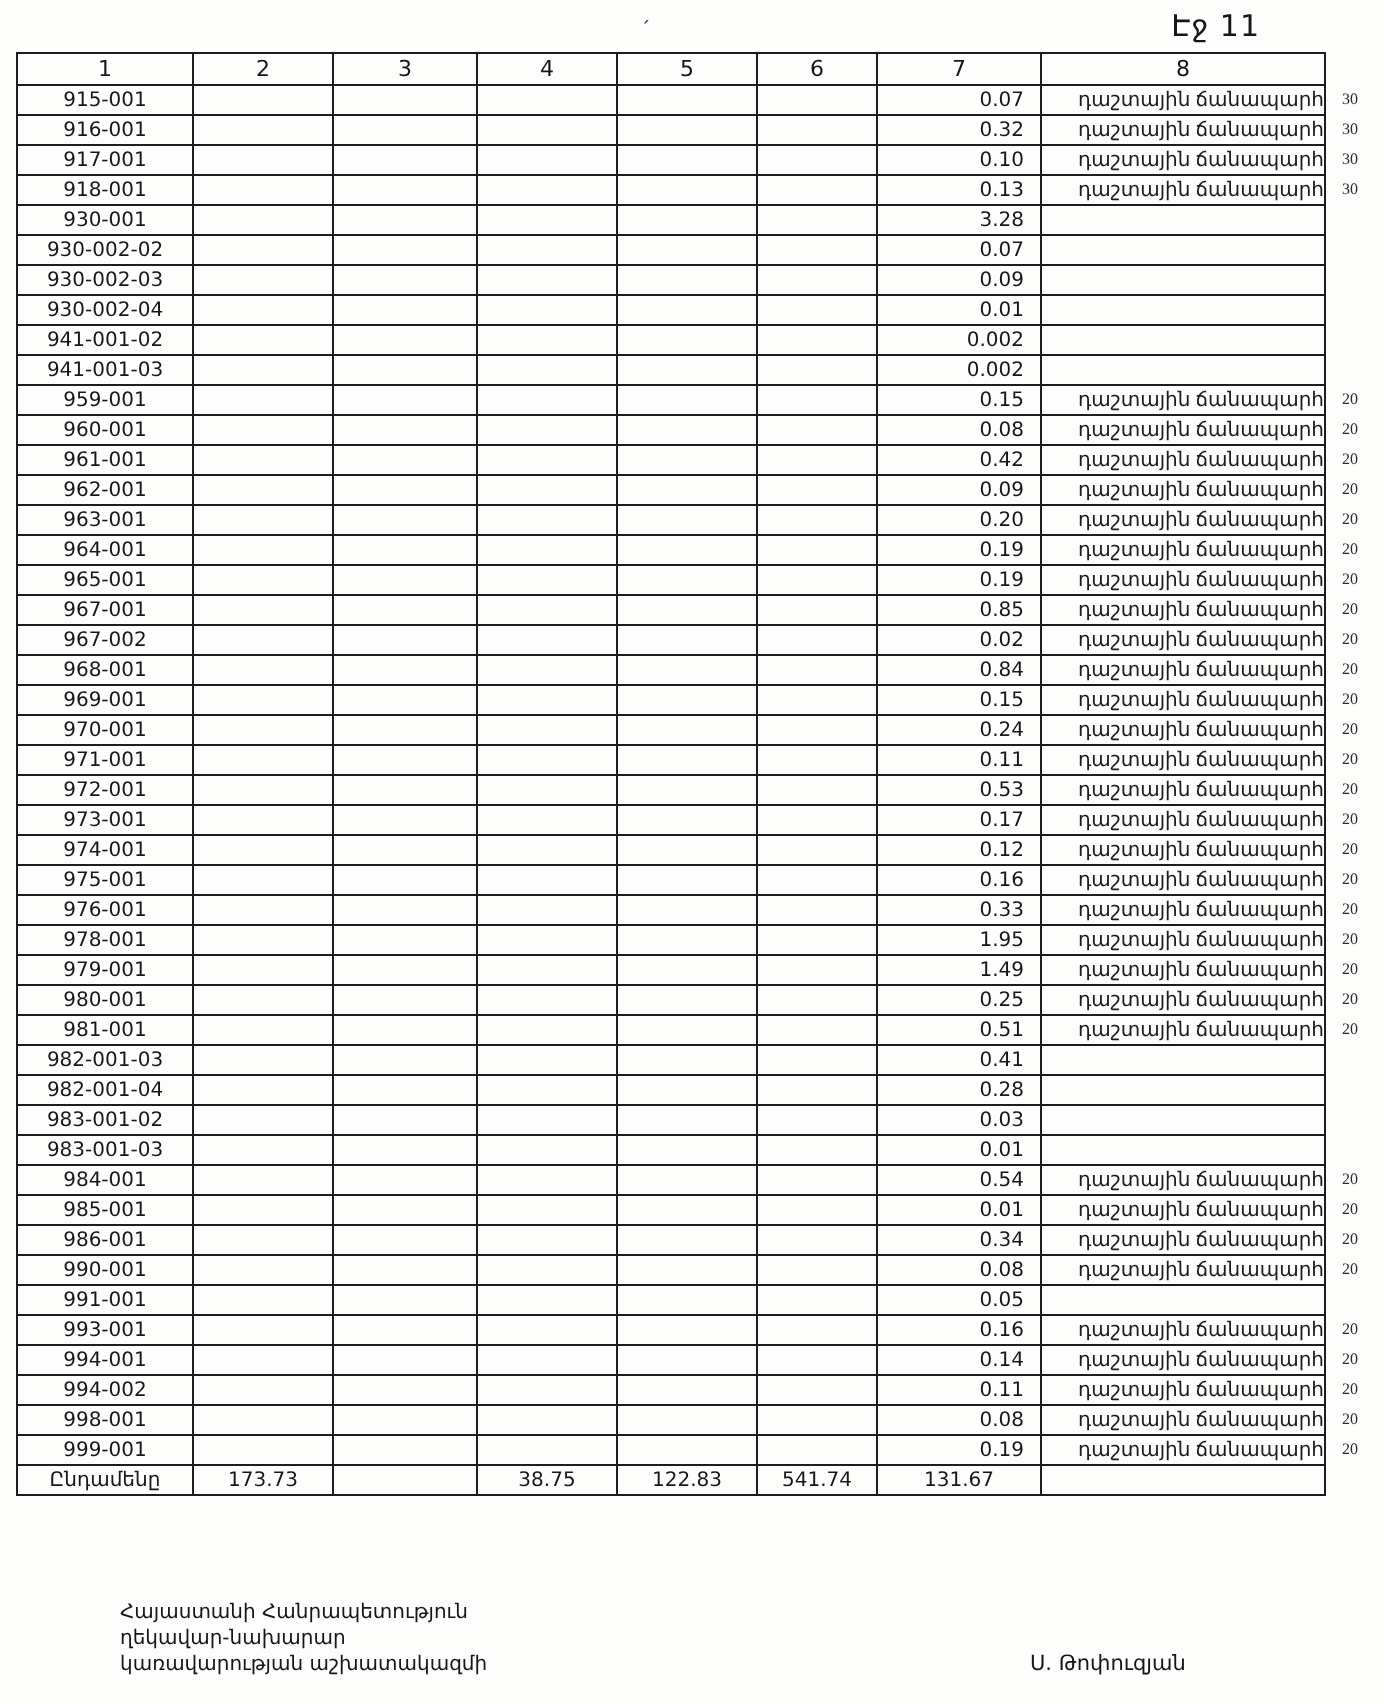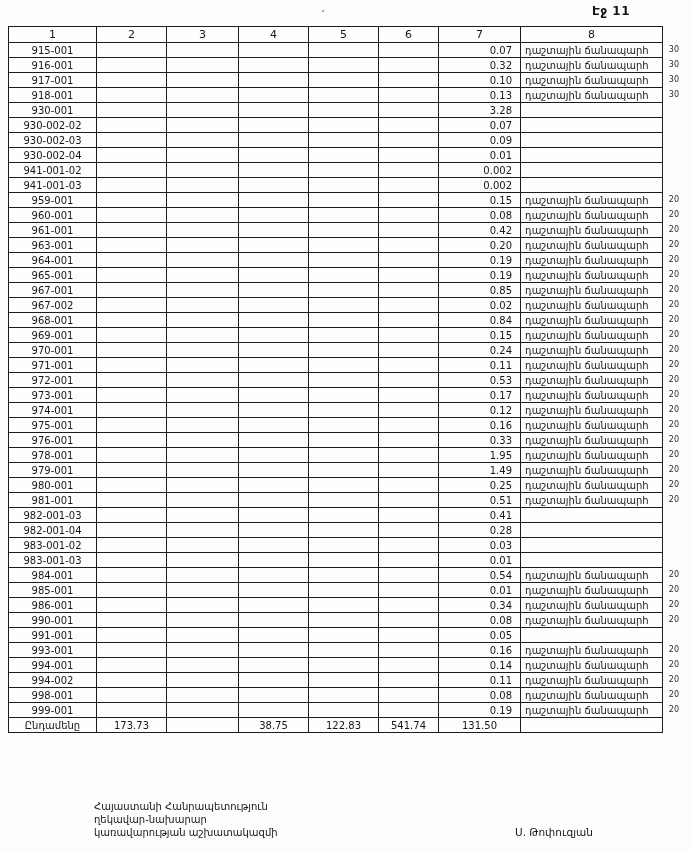--- a/index.html
+++ b/index.html
@@ -13,22 +13,22 @@
   .page{
     position:relative;
     width:692px;height:852px;
     background:#fdfdfc;
     box-sizing:border-box;
     padding:4px 0 0 8px;
   }
   .page-label{
     position:absolute;
     top:4px;right:62px;
-    font-size:12px;
-    font-weight:bold;
+    font-size:15px;
+    font-weight:normal;
     letter-spacing:0.5px;
   }
   .scan-mark{
     position:absolute;
     top:10px;left:322px;
     font-size:10px;color:#333;
   }
   table{
     border-collapse:collapse;
     table-layout:fixed;
@@ -54,37 +54,36 @@
     position:relative;
     background:#fdfdfc;
   }
   th{
     text-align:center;
     font-size:11px;
     height:15px;
   }
   td.code{text-align:center;}
   td.value{text-align:right;padding-right:8px;}
-  td.desc-cell{text-align:left;padding-left:4px;color:#1b1b1b;}
+  td.desc-cell{text-align:left;padding-left:18px;color:#1b1b1b;font-family:Liberation Serif, serif;}
   td.total-label{text-align:center;margin-top:28px;}
   td.total-val{text-align:center;}
   .note{
     position:absolute;
     right:-17px;
     top:2px;
     font-size:8px;
     color:#2a2a2a;
   }
   .footer{
     position:absolute;
     left:60px;
     top:800px;
     font-size:10px;
     line-height:13px;
-    margin-left:34px;
   }
   .signature{
     position:absolute;
     left:515px;
     top:826px;
     font-size:10.5px;
   }
 </style>
 </head>
 <body>
@@ -242,20 +241,30 @@
           <td class="code">961-001</td>
           <td></td>
           <td></td>
           <td></td>
           <td></td>
           <td></td>
           <td class="value">0.42</td>
           <td class="desc-cell"><span>դաշտային ճանապարհ</span><span class="note">20</span></td>
         </tr>
         <tr>
+          <td class="code">962-001</td>
+          <td></td>
+          <td></td>
+          <td></td>
+          <td></td>
+          <td></td>
+          <td class="value">0.09</td>
+          <td class="desc-cell"><span>դաշտային ճանապարհ</span><span class="note">20</span></td>
+        </tr>
+        <tr>
           <td class="code">963-001</td>
           <td></td>
           <td></td>
           <td></td>
           <td></td>
           <td></td>
           <td class="value">0.20</td>
           <td class="desc-cell"><span>դաշտային ճանապարհ</span><span class="note">20</span></td>
         </tr>
         <tr>
@@ -570,21 +579,21 @@
         </tr>
       </tbody>
     <tfoot>
       <tr>
         <td class="total-label">Ընդամենը</td>
         <td class="total-val">173.73</td>
         <td class="total-val"></td>
         <td class="total-val">38.75</td>
         <td class="total-val">122.83</td>
         <td class="total-val">541.74</td>
-        <td class="total-val">131.50</td>
+        <td class="total-val">131.67</td>
         <td class="desc-cell"></td>
       </tr>
     </tfoot>
   </table>
 
   <div class="footer">
     <div>Հայաստանի Հանրապետություն</div>
     <div>ղեկավար-նախարար</div>
     <div>կառավարության աշխատակազմի</div>
   </div>

